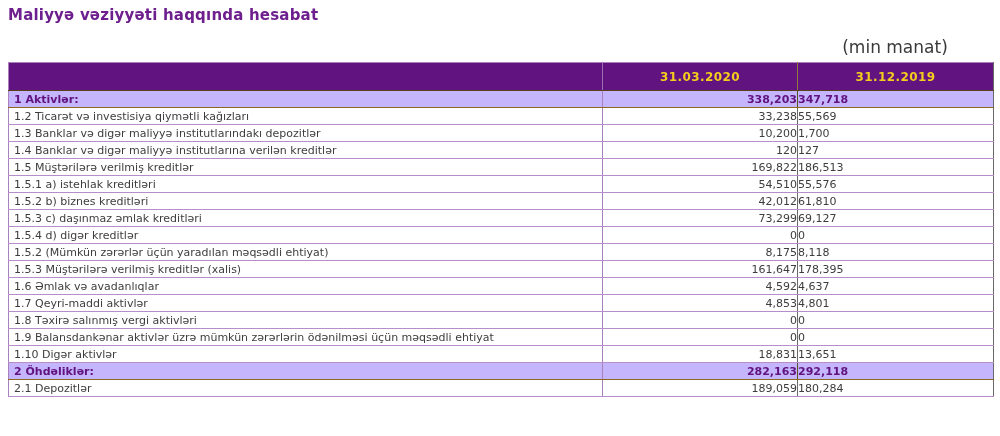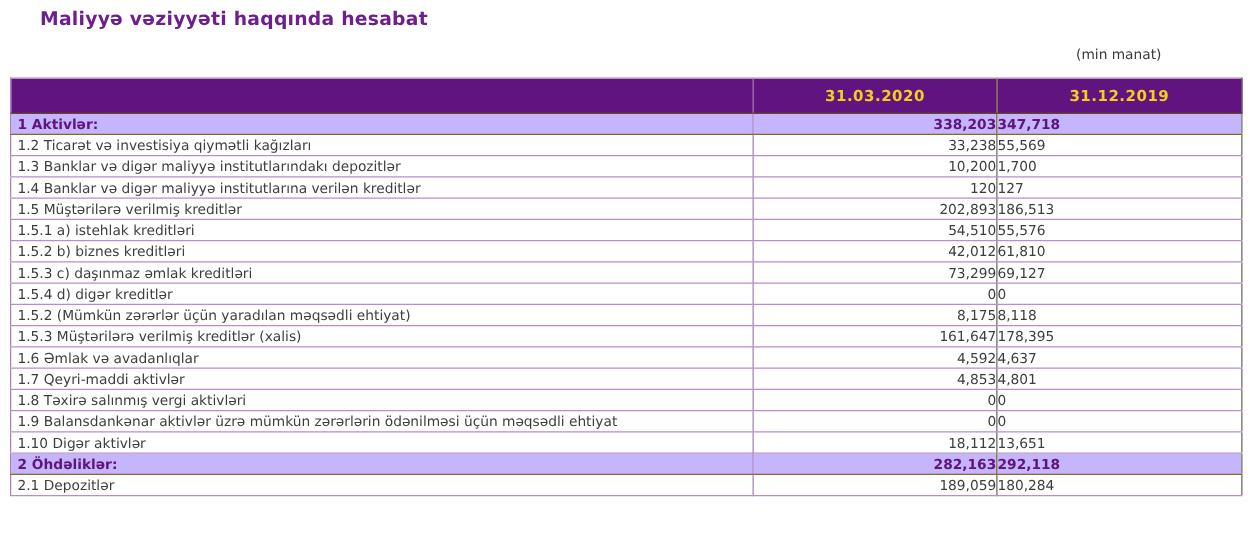--- a/index.html
+++ b/index.html
@@ -14,30 +14,29 @@
   .page { position: relative; width: 1000px; height: 436px; }
 
   .title {
     position: absolute;
     left: 8px;
     top: 6px;
     font-size: 15px;
     font-weight: bold;
     color: #6e1f8e;
     letter-spacing: 0.2px;
-    margin-left: 24px;
   }
 
   .unit-note {
     position: absolute;
     left: 797px;
     top: 37px;
     width: 196px;
     text-align: center;
-    font-size: 11px;
+    font-size: 17px;
     color: #3a3a3a;
   }
 
   table.fin {
     position: absolute;
     left: 8px;
     top: 62px;
     width: 985px;
     border-collapse: collapse;
     table-layout: fixed;
@@ -128,21 +127,21 @@
           <td class="cell-v1">10,200</td>
           <td class="cell-v2">1,700</td>
         </tr>
         <tr class="item">
           <td class="cell-desc">1.4 Banklar və digər maliyyə institutlarına verilən kreditlər</td>
           <td class="cell-v1">120</td>
           <td class="cell-v2">127</td>
         </tr>
         <tr class="item">
           <td class="cell-desc">1.5 Müştərilərə verilmiş kreditlər</td>
-          <td class="cell-v1">202,893</td>
+          <td class="cell-v1">169,822</td>
           <td class="cell-v2">186,513</td>
         </tr>
         <tr class="item">
           <td class="cell-desc">1.5.1 a) istehlak kreditləri</td>
           <td class="cell-v1">54,510</td>
           <td class="cell-v2">55,576</td>
         </tr>
         <tr class="item">
           <td class="cell-desc">1.5.2 b) biznes kreditləri</td>
           <td class="cell-v1">42,012</td>
@@ -183,21 +182,21 @@
           <td class="cell-v1">0</td>
           <td class="cell-v2">0</td>
         </tr>
         <tr class="item">
           <td class="cell-desc">1.9 Balansdankənar aktivlər üzrə mümkün zərərlərin ödənilməsi üçün məqsədli ehtiyat</td>
           <td class="cell-v1">0</td>
           <td class="cell-v2">0</td>
         </tr>
         <tr class="item">
           <td class="cell-desc">1.10 Digər aktivlər</td>
-          <td class="cell-v1">18,112</td>
+          <td class="cell-v1">18,831</td>
           <td class="cell-v2">13,651</td>
         </tr>
         <tr class="section">
           <td class="cell-desc">2 Öhdəliklər:</td>
           <td class="cell-v1">282,163</td>
           <td class="cell-v2">292,118</td>
         </tr>
         <tr class="item">
           <td class="cell-desc">2.1 Depozitlər</td>
           <td class="cell-v1">189,059</td>

